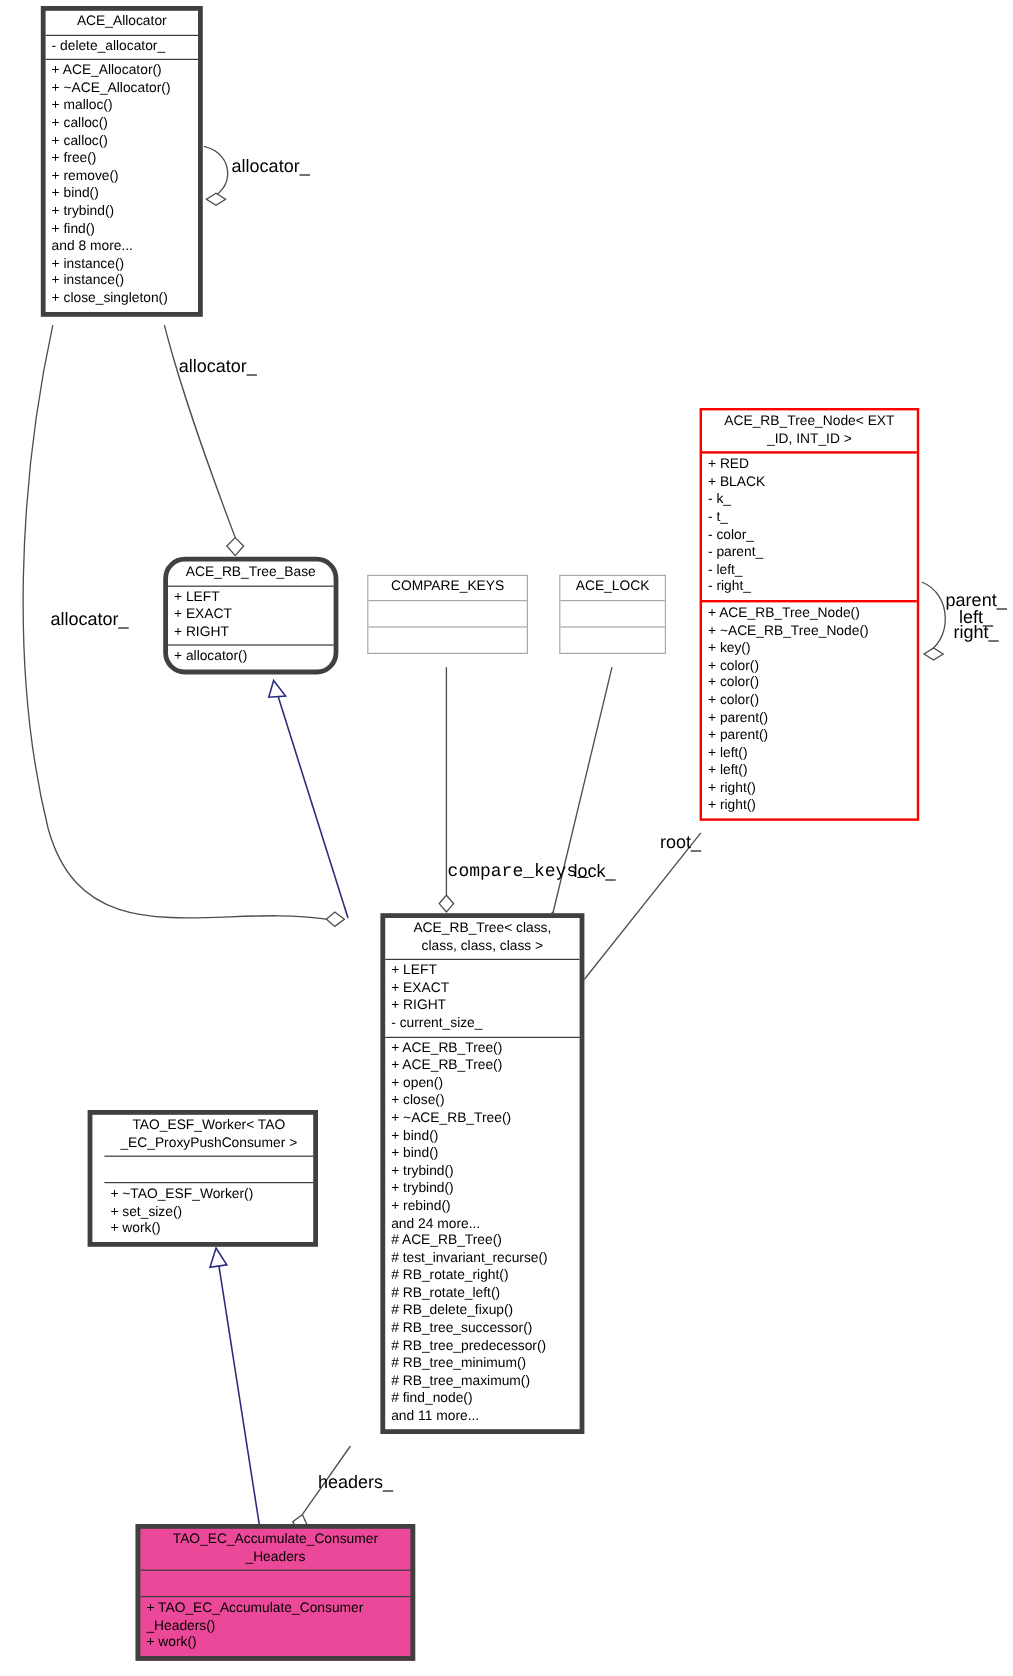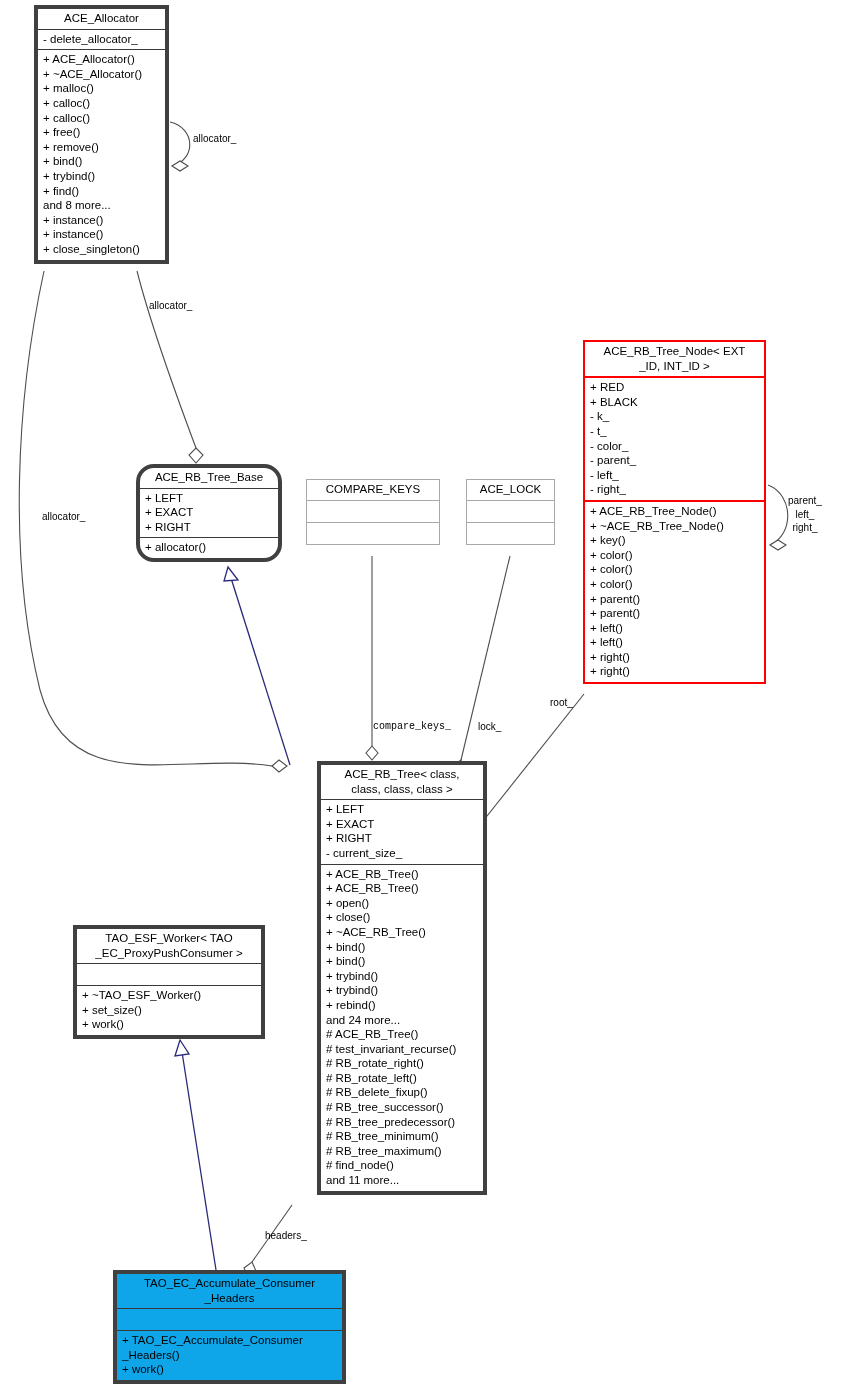--- a/index.html
+++ b/index.html
@@ -33,21 +33,21 @@
     color: #000000;
     z-index: 5;
   }
   .uml-class.thin-gray {
     border: 1px solid #a8a8a8;
   }
   .uml-class.red {
     border: 2px solid #ff0000;
   }
   .uml-class.filled {
-    background: #0ea5e9;
+    background: #ec4899;
   }
   .cls-title {
     text-align: center;
     padding: 2px 4px 3px 4px;
     white-space: pre-line;
   }
   .cls-sep {
     border-top: 1px solid #3a3a3a;
   }
   .thin-gray .cls-sep {
@@ -63,21 +63,21 @@
     min-height: 17px;
     padding: 2px 4px;
   }
   .member {
     white-space: pre-wrap;
     text-indent: 0;
   }
   .edge-label {
     position: absolute;
     font-family: "Liberation Sans", sans-serif;
-    font-size: 10px;
+    font-size: 15px;
     line-height: 13.5px;
     color: #000000;
     white-space: pre;
     z-index: 6;
   }
   .edge-label.ralign {
     text-align: center;
   }
 </style>
 </head>
@@ -234,21 +234,21 @@
       <div class="member"># RB_delete_fixup()</div>
       <div class="member"># RB_tree_successor()</div>
       <div class="member"># RB_tree_predecessor()</div>
       <div class="member"># RB_tree_minimum()</div>
       <div class="member"># RB_tree_maximum()</div>
       <div class="member"># find_node()</div>
       <div class="member">and 11 more...</div>
     </div>
   </div>
 
-  <div class="uml-class" style="left:73px; top:925px; width:192px;">
+  <div class="uml-class" style="left:73px; top:925px; width:192px;padding-left:10px;">
     <div class="cls-title">TAO_ESF_Worker&lt; TAO
 _EC_ProxyPushConsumer &gt;</div>
     <div class="cls-sep"></div>
     <div class="cls-attrs empty"></div>
     <div class="cls-sep"></div>
     <div class="cls-ops">
       <div class="member">+ ~TAO_ESF_Worker()</div>
       <div class="member">+ set_size()</div>
       <div class="member">+ work()</div>
     </div>

